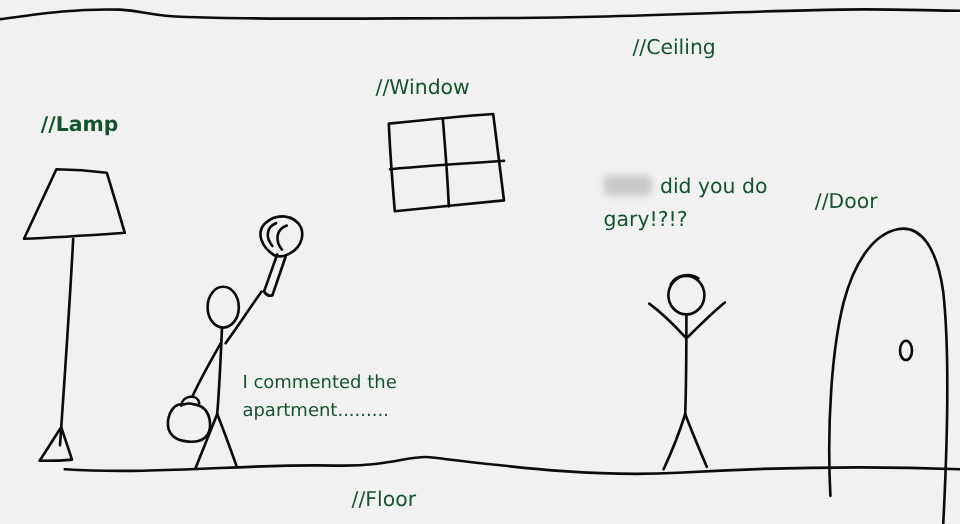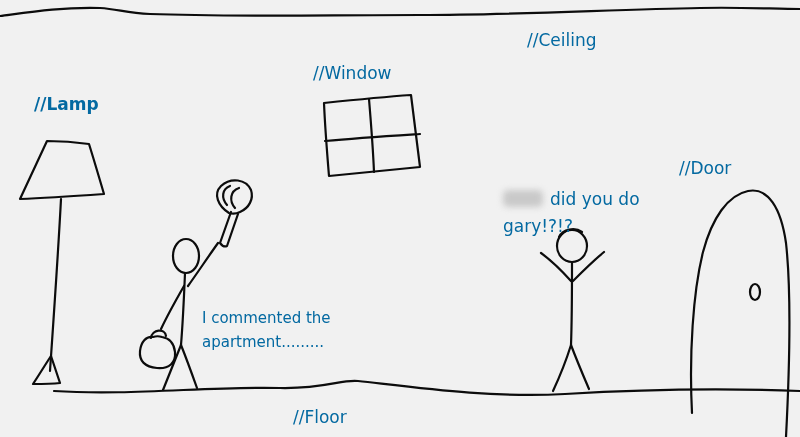--- a/index.html
+++ b/index.html
@@ -22,26 +22,26 @@
   }
   .sketch {
     fill: none;
     stroke: #0c0c0c;
     stroke-width: 2.2;
     stroke-linecap: round;
     stroke-linejoin: round;
   }
   .txt {
     position: absolute;
-    color: #0369a1;
+    color: #14532d;
     white-space: nowrap;
   }
   .label { font-size: 17px; }
   .speech-left { font-size: 15px; line-height: 24px; }
-  .speech-right { font-size: 17px; line-height: 27px; margin-top: 43px; }
+  .speech-right { font-size: 17px; line-height: 27px; }
   .censor {
     display: inline-block;
     width: 40px;
     height: 17px;
     background: #c9c9c9;
     border-radius: 5px;
     filter: blur(3px);
     vertical-align: -2px;
     margin-right: 7px;
   }

